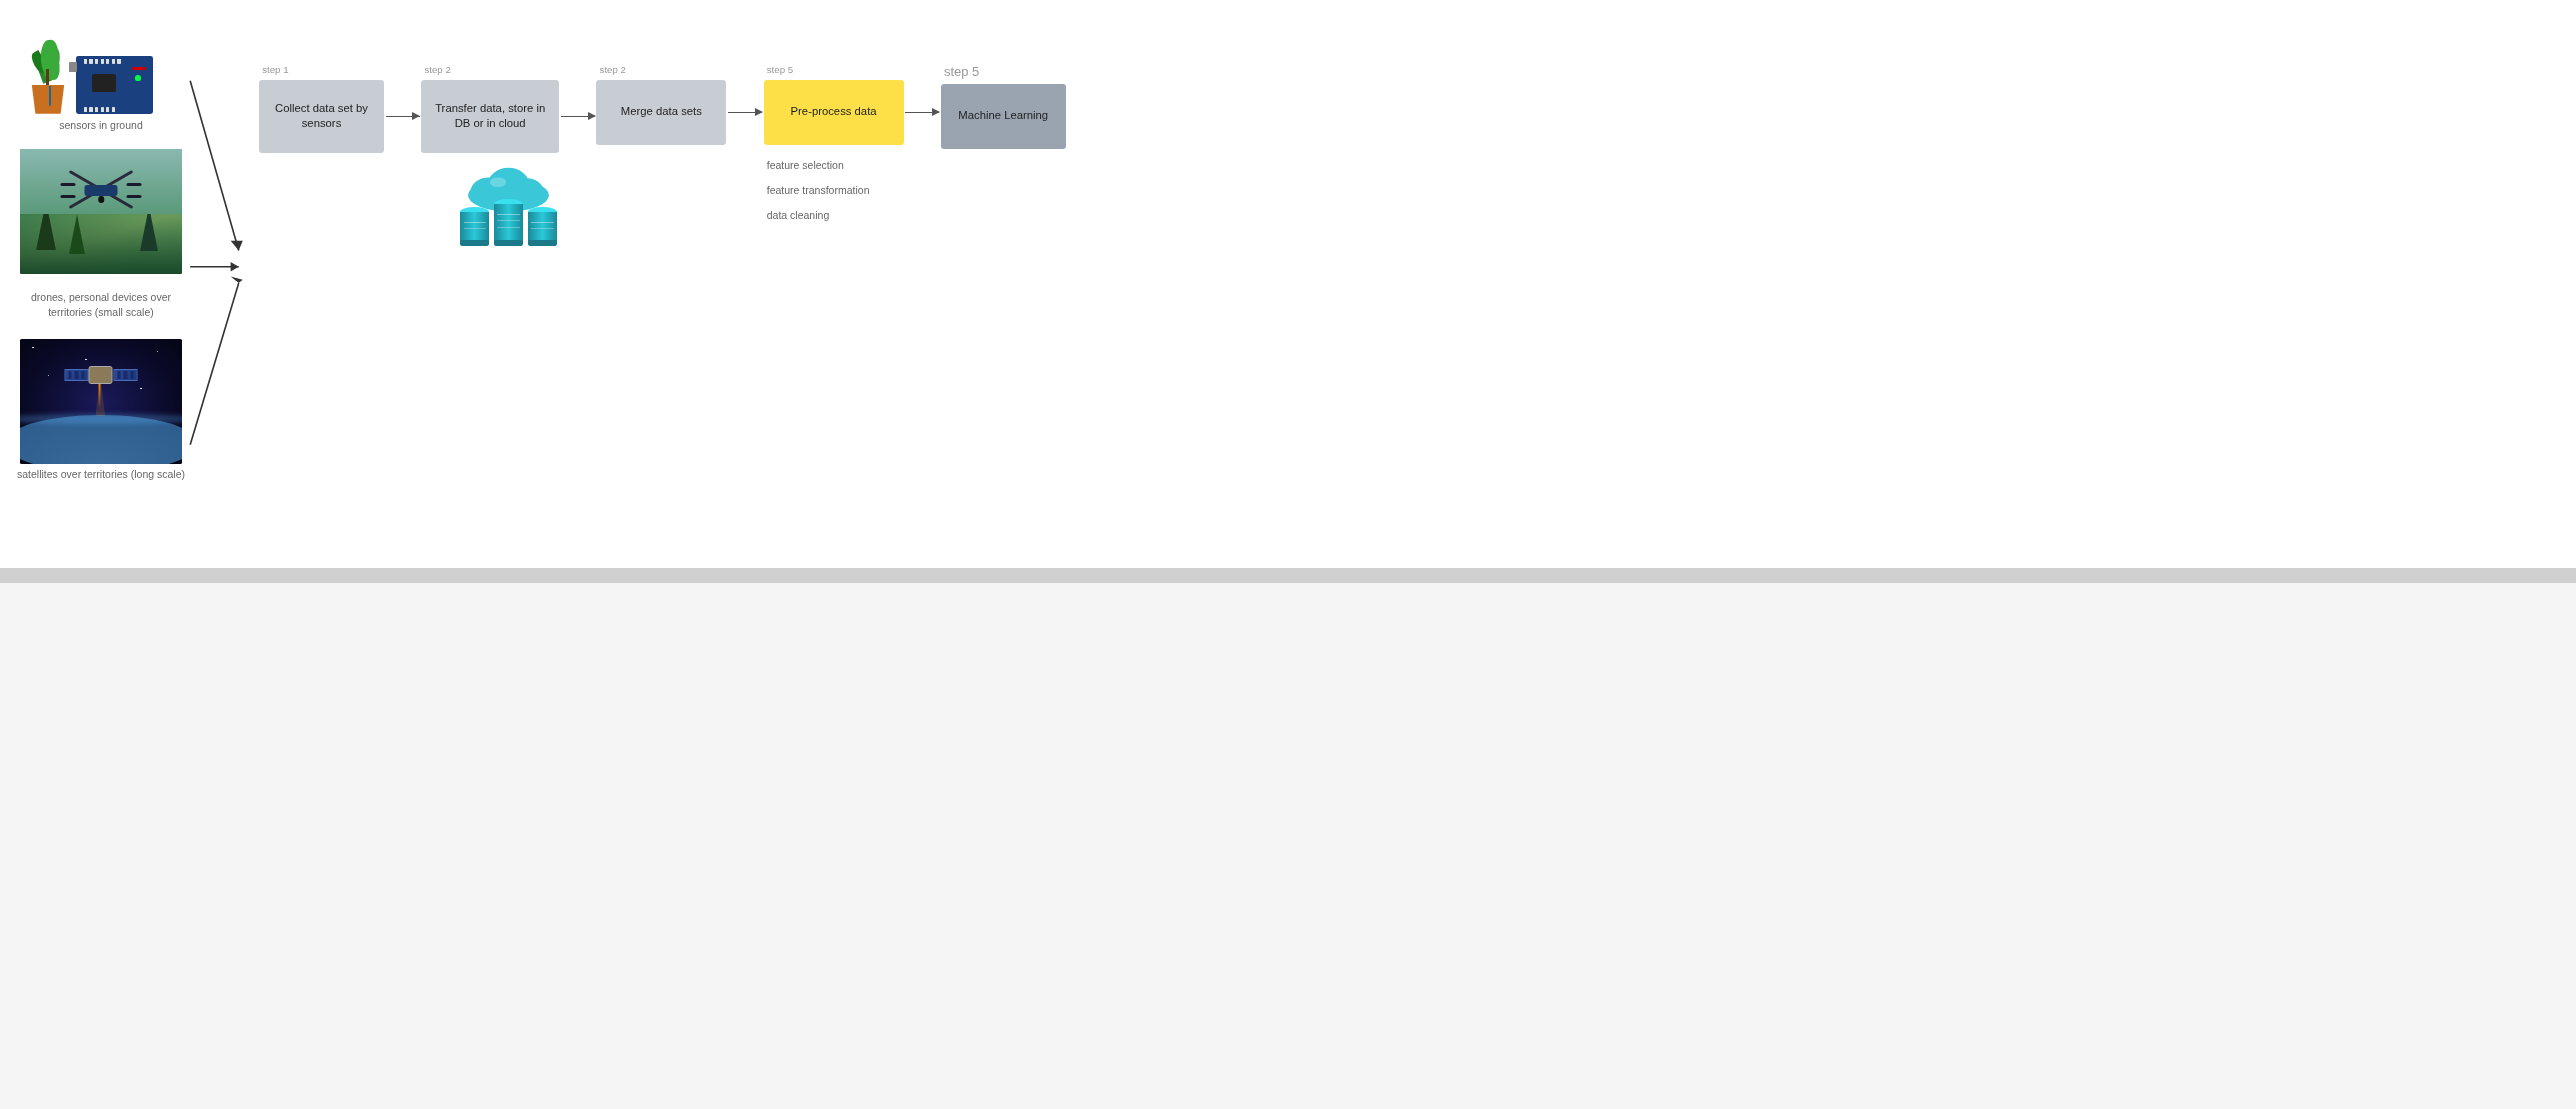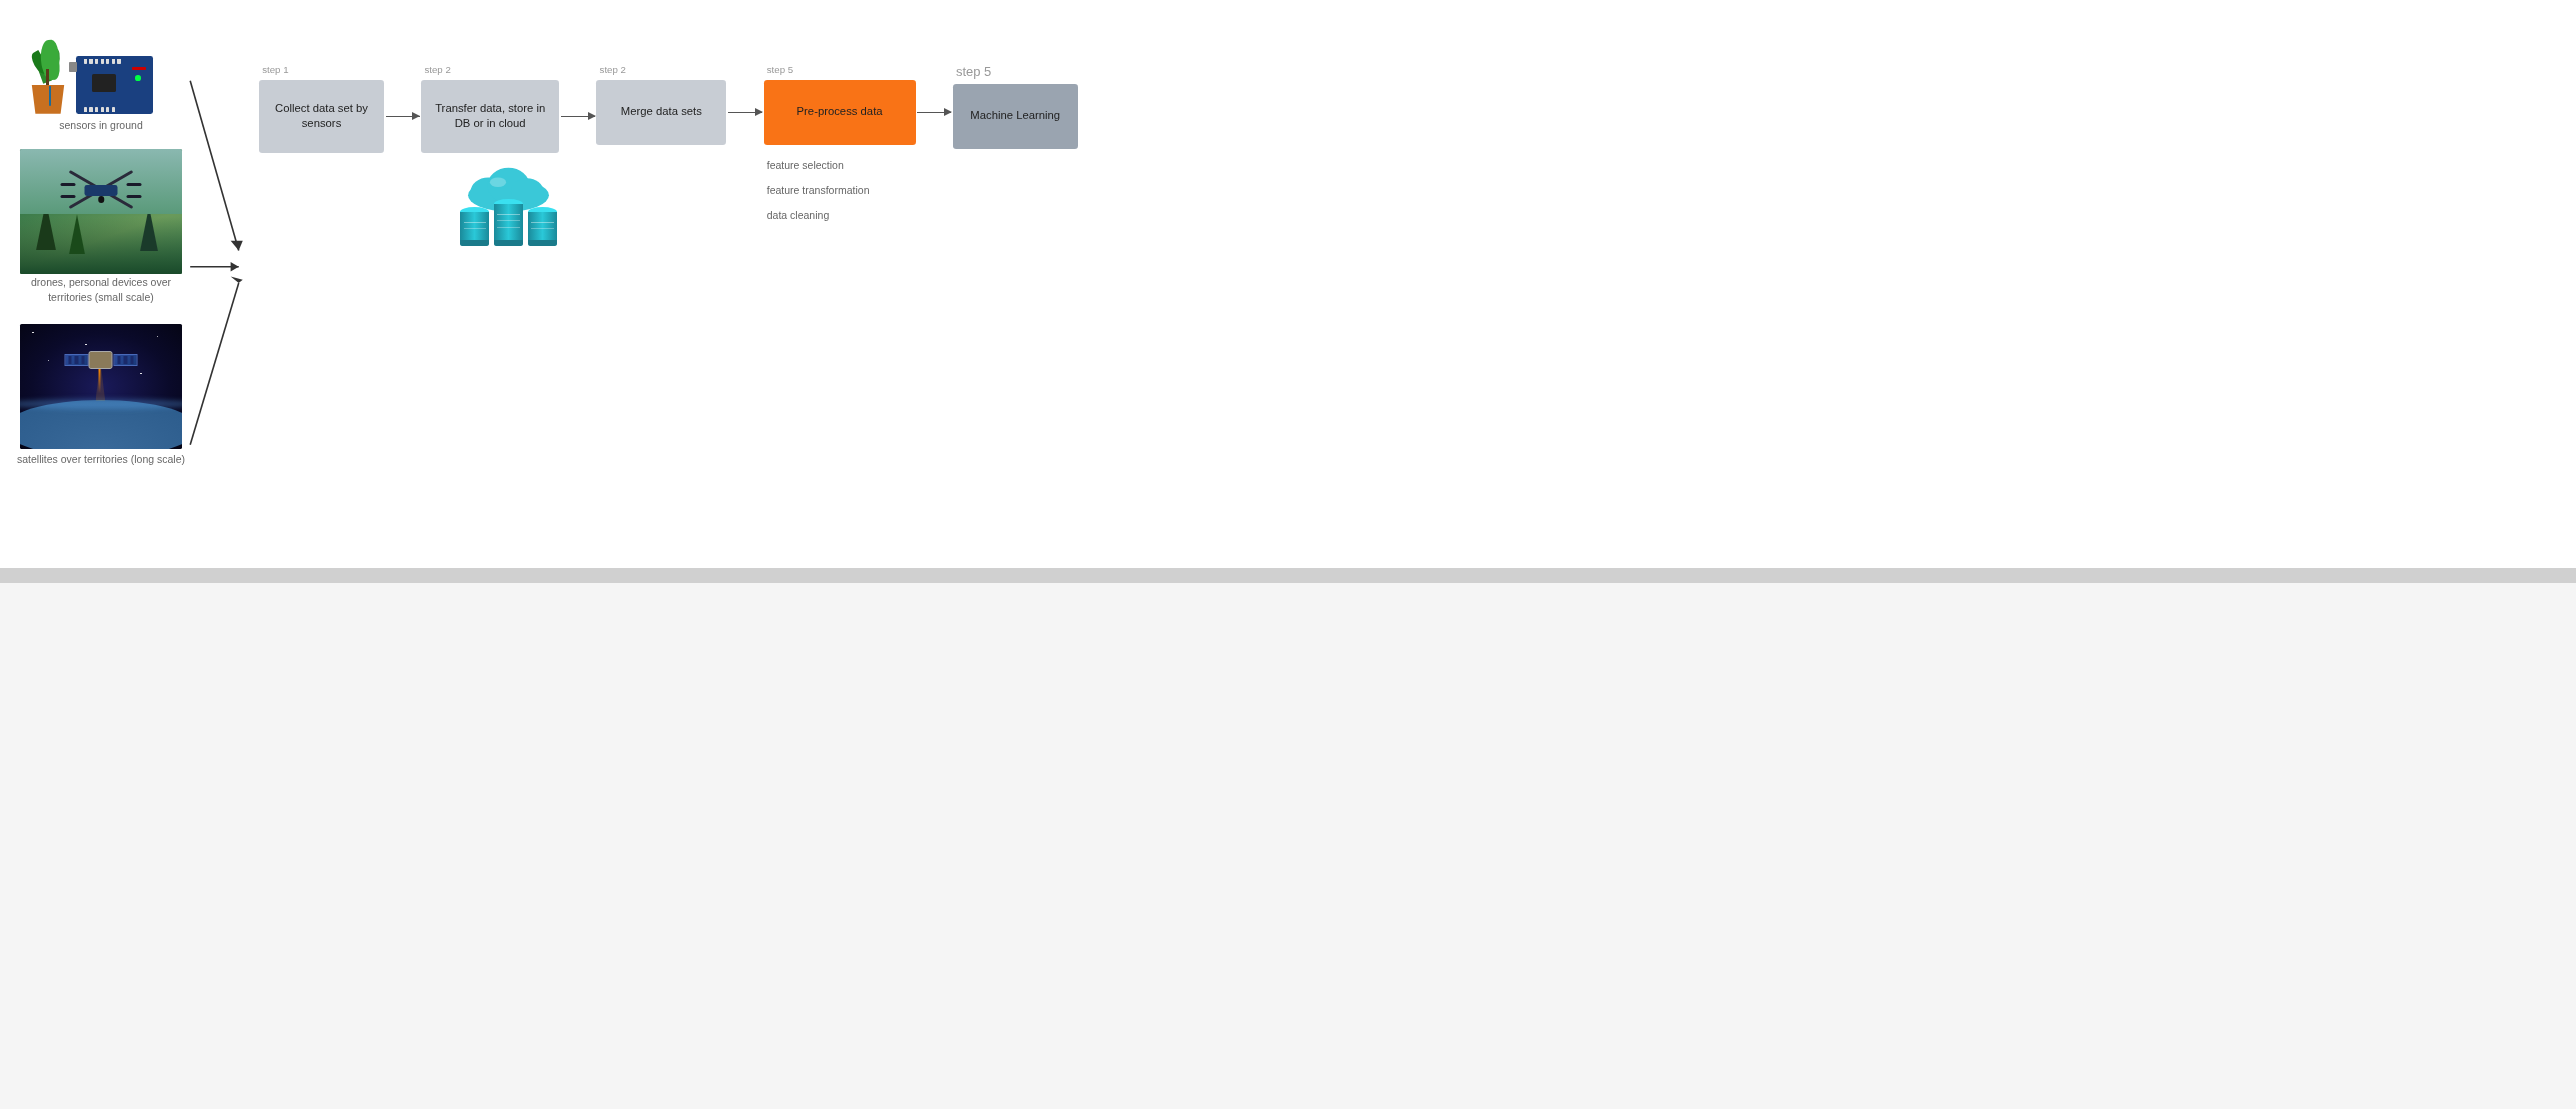--- a/index.html
+++ b/index.html
@@ -101,21 +101,21 @@
           <div style="position:absolute;top:1.6px;left:-16px;width:14.6px;height:3.2px;background:#1a1a2a;border-radius:1.6px;"></div>
           <div style="position:absolute;top:1.6px;right:-16px;width:14.6px;height:3.2px;background:#1a1a2a;border-radius:1.6px;"></div>
           <div style="position:absolute;bottom:1.6px;left:-16px;width:14.6px;height:3.2px;background:#1a1a2a;border-radius:1.6px;"></div>
           <div style="position:absolute;bottom:1.6px;right:-16px;width:14.6px;height:3.2px;background:#1a1a2a;border-radius:1.6px;"></div>
 
           <div style="position:absolute;top:3.2px;left:8px;right:8px;height:11.3px;background:#1a3a6a;border-radius:2.4px;"></div>
 
           <div style="position:absolute;bottom:-3.2px;left:50%;transform:translateX(-50%);width:6.5px;height:6.5px;background:#111;border-radius:50%;"></div>
         </div>
       </div>
-      <div style="font-size:10.5px;color:#666;text-align:center;margin-top:1px;line-height:1.4;">drones, personal devices over territories (small scale)</div>
+      <div style="font-size:10.5px;color:#666;text-align:center;margin-top:16px;line-height:1.4;">drones, personal devices over territories (small scale)</div>
     </div>
 
     <div style="display:flex;flex-direction:column;align-items:center;">
       <div style="width:162px;height:125px;background:radial-gradient(ellipse at center,#1a1a5a 0%,#0a0a2a 60%,#050515 100%);border-radius:1.6px;overflow:hidden;position:relative;">
 
         <div style="position:absolute;top:8px;left:12px;width:1.6px;height:1.6px;background:white;border-radius:50%;"></div>
         <div style="position:absolute;top:20px;left:65px;width:1.6px;height:1.6px;background:white;border-radius:50%;"></div>
         <div style="position:absolute;top:12px;right:24px;width:0.8px;height:0.8px;background:white;border-radius:50%;"></div>
         <div style="position:absolute;top:36px;left:28px;width:0.8px;height:0.8px;background:white;border-radius:50%;"></div>
         <div style="position:absolute;top:49px;right:40px;width:1.6px;height:1.6px;background:white;border-radius:50%;"></div>
@@ -243,21 +243,21 @@
           <div style="position:relative;width:34px;height:1.6px;background:#555;flex-shrink:0;margin:0 1.6px;">
             <div style="position:absolute;right:-0.8px;top:-4px;border-left:8px solid #555;border-top:4.9px solid transparent;border-bottom:4.9px solid transparent;"></div>
           </div>
         </div>
         <div style="min-height:89px;"></div>
       </div>
 
       <div style="display:flex;flex-direction:column;">
         <div style="font-size:9.7px;color:#999;margin-bottom:4.9px;margin-left:3.2px;">step 5</div>
         <div style="display:flex;align-items:center;">
-          <div style="width:152px;height:65px;background:#f97316;border-radius:3.2px;display:flex;align-items:center;justify-content:center;text-align:center;font-size:11.3px;color:#222;padding:11.3px 8px;line-height:1.4;">Pre-process data</div>
+          <div style="width:140px;height:65px;background:#fde047;border-radius:3.2px;display:flex;align-items:center;justify-content:center;text-align:center;font-size:11.3px;color:#222;padding:11.3px 8px;line-height:1.4;">Pre-process data</div>
 
           <div style="position:relative;width:34px;height:1.6px;background:#555;flex-shrink:0;margin:0 1.6px;">
             <div style="position:absolute;right:-0.8px;top:-4px;border-left:8px solid #555;border-top:4.9px solid transparent;border-bottom:4.9px solid transparent;"></div>
           </div>
         </div>
 
         <div style="padding-top:8px;padding-left:3.2px;font-size:10.5px;color:#666;line-height:2.4;">
           <div>feature selection</div>
           <div>feature transformation</div>
           <div>data cleaning</div>

